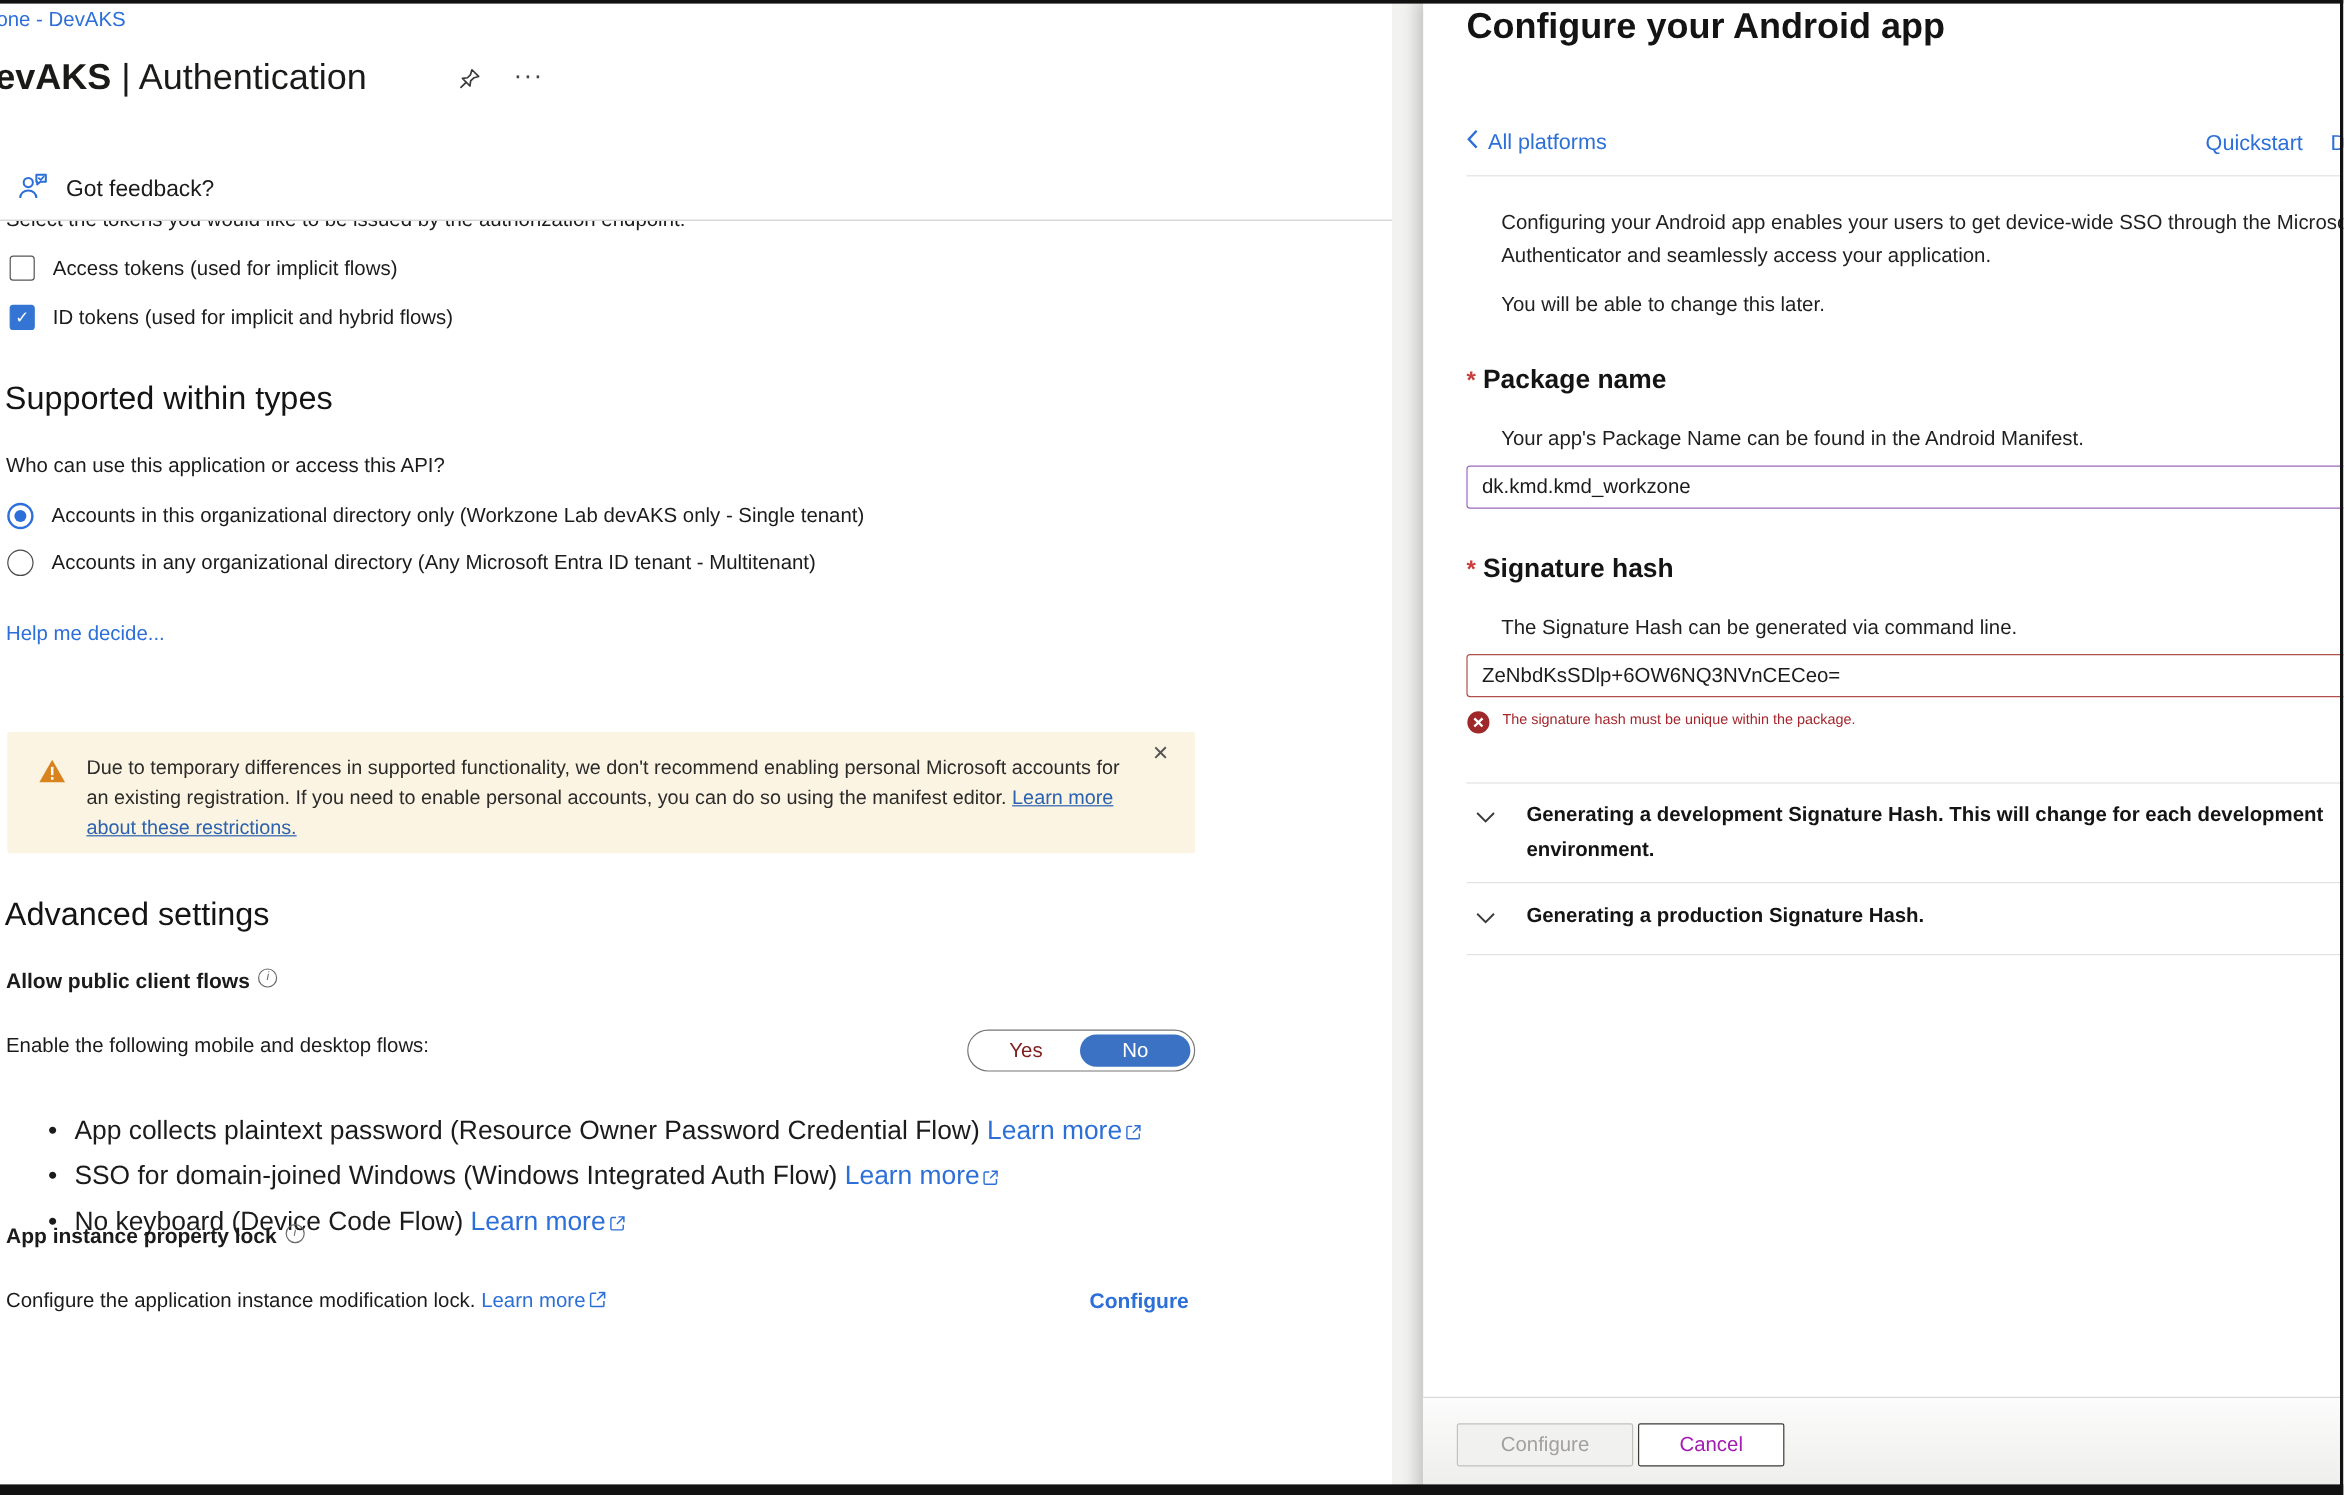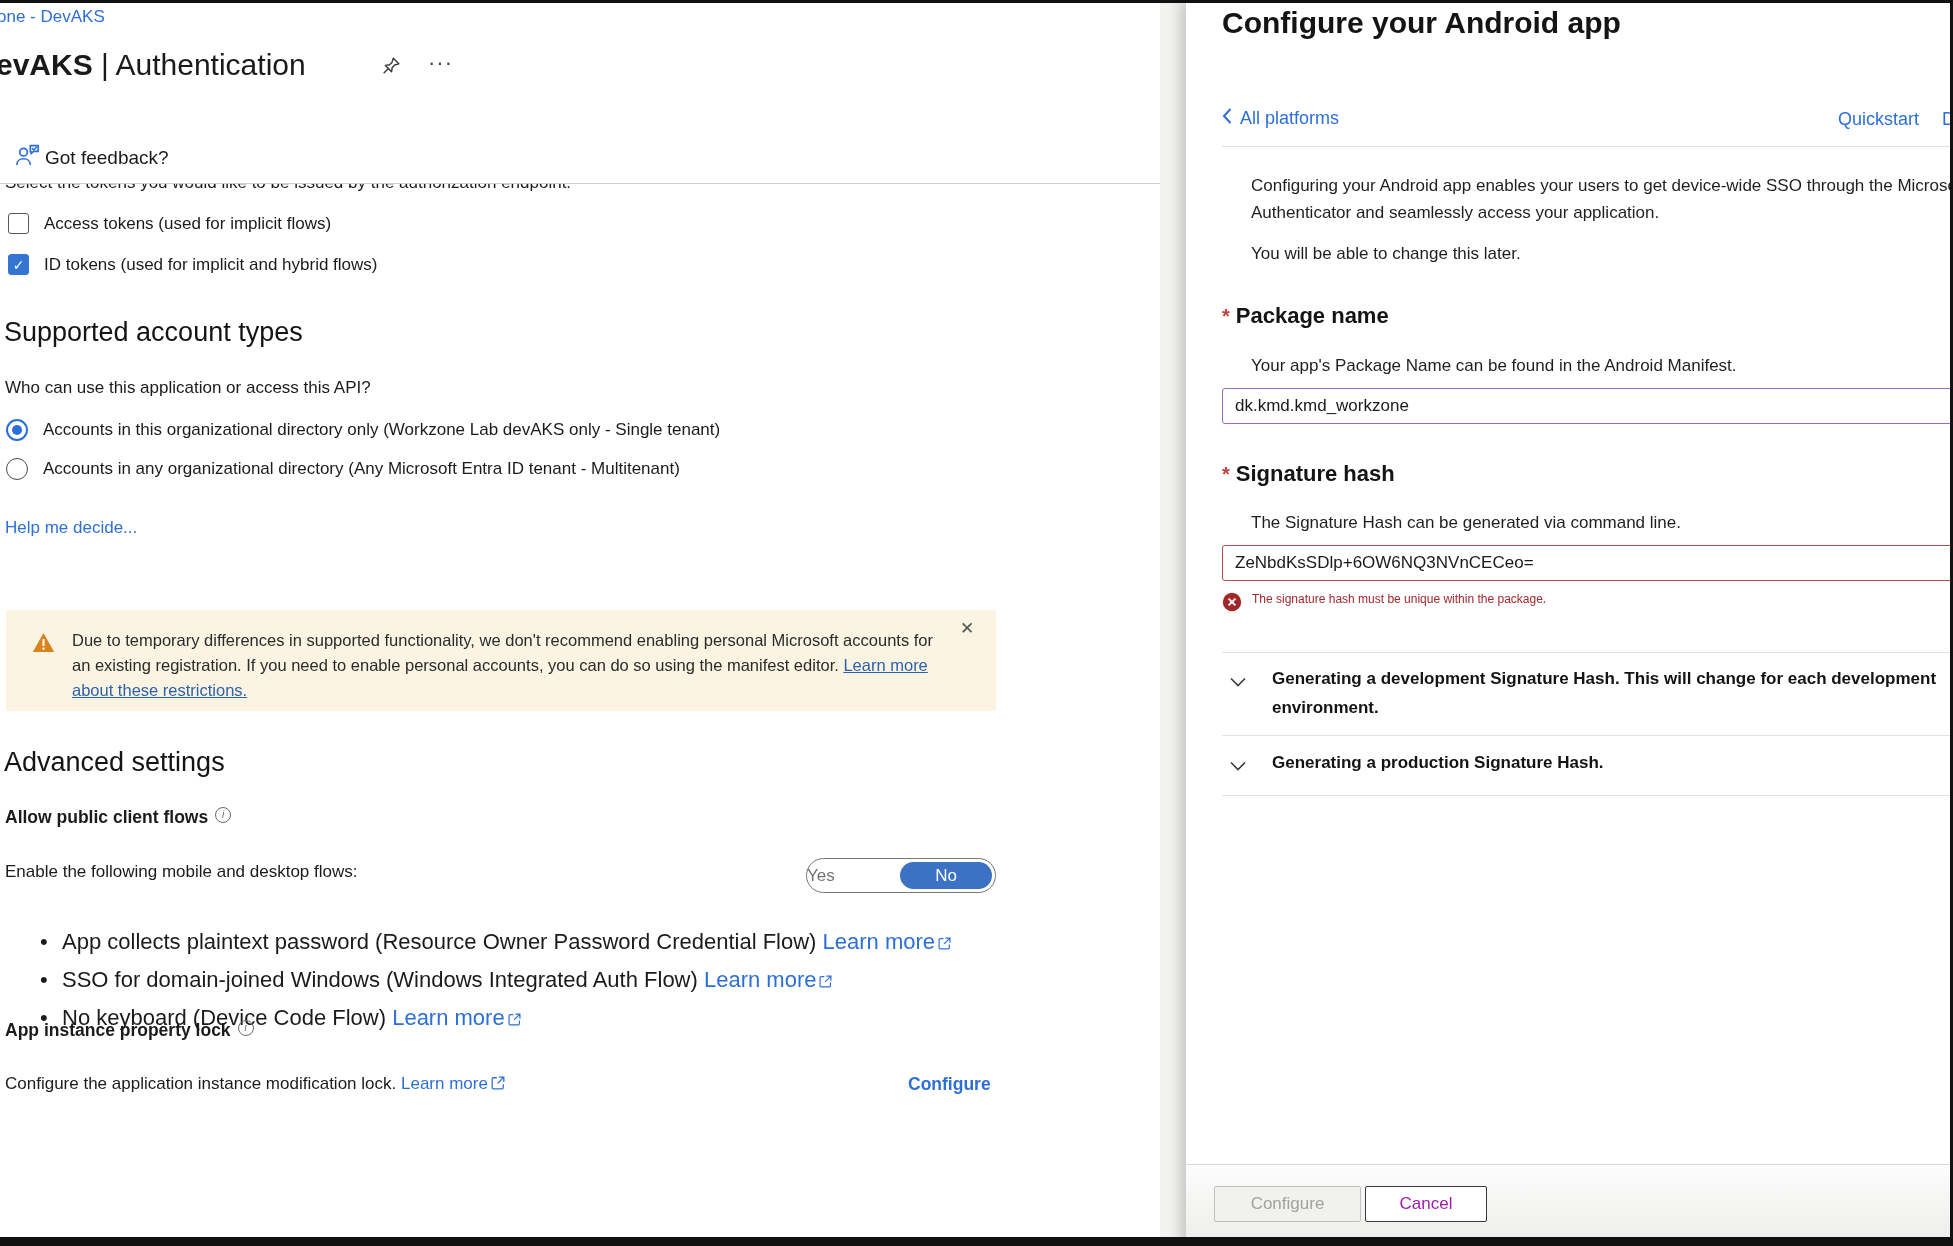--- a/index.html
+++ b/index.html
@@ -10,21 +10,21 @@
 
   
   #left-pane { position:absolute; left:0; top:0; width:1160px; height:1246px; background:#fff; }
   #cmd-header { position:absolute; left:0; top:0; width:1160px; height:184px; background:#fff;
     border-bottom:1px solid #cfcfcf; z-index:5; }
   .crumb { position:absolute; left:-3px; top:7px; font-size:17px; }
   .blade-title { position:absolute; left:-4px; top:48px; font-size:30px; color:#1a1a19; white-space:nowrap; }
   .blade-title .t-bold { font-weight:700; }
   .pin-btn { position:absolute; left:382px; top:56px; }
   .more-btn { position:absolute; left:428px; top:50px; font-size:22px; color:#444; letter-spacing:1px; }
-  .feedback-row { position:absolute; left:14px; top:143px; display:flex; align-items:center; gap:4px; }
+  .feedback-row { position:absolute; left:14px; top:143px; display:flex; align-items:center; gap:14px; }
   .feedback-row .fb-label { font-size:19px; }
 
   .clipped-line { position:absolute; left:5px; top:173px; font-size:17px; z-index:1; }
 
   .cb-row { position:absolute; left:8px; display:flex; align-items:center; gap:15px; }
   .cb { width:21px; height:21px; border:1px solid #565656; border-radius:3px; background:#fff; flex:none; }
   .cb.checked { background:#3475d4; border-color:#3475d4; color:#fff; display:flex;
     align-items:center; justify-content:center; font-size:14px; }
   .cb-label { font-size:17px; }
 
@@ -45,21 +45,21 @@
   #warning-banner .w-link { color:#2b62b0; text-decoration:underline; }
   #warning-banner .w-close { position:absolute; left:954px; top:8px; font-size:17px; color:#555; }
 
   .bold-label { position:absolute; left:5px; font-size:17.5px; font-weight:700; display:flex; align-items:flex-start; gap:7px; }
   .info-icon { width:16px; height:16px; border:1px solid #6a6a6a; border-radius:50%; color:#6a6a6a;
     font-size:10px; line-height:14px; text-align:center; font-style:italic; font-weight:400;
     display:inline-block; margin-top:0; }
 
   #flows-toggle { position:absolute; left:806px; top:858px; width:190px; height:35px;
     border:1px solid #767676; border-radius:18px; background:#fff; display:flex; align-items:center; }
-  #flows-toggle .tg-yes { width:96px; font-size:17px; color:#737373; }
+  #flows-toggle .tg-yes { width:96px; text-align:center; font-size:17px; color:#7f1d1d; }
   #flows-toggle .tg-no { position:absolute; right:3px; top:3px; bottom:3px; width:92px;
     background:#3b72c4; border-radius:15px; color:#fff; display:flex; align-items:center;
     justify-content:center; font-size:17px; }
 
   #flow-bullets { position:absolute; left:40px; top:918px; list-style:none; }
   #flow-bullets li { font-size:22px; line-height:26px;margin-top:11px; }
   #flow-bullets .bullet { display:inline-block; width:22px; color:#1b1b1b; }
   .ext-icon { display:inline-block; vertical-align:-1px; margin-left:3px; color:#2d6fd8; }
 
   #configure-link { position:absolute; left:908px; top:1074px; font-size:17.5px; font-weight:700; }
@@ -145,21 +145,21 @@
       <span class="cb"></span>
       <span class="cb-label">Access tokens (used for implicit flows)</span>
     </div>
     <div class="cb-row" style="top:254px;">
       <span class="cb checked">
           <span>✓</span>
         </span>
       <span class="cb-label">ID tokens (used for implicit and hybrid flows)</span>
     </div>
 
-    <div class="h2" style="top:317px;">Supported account types</div>
+    <div class="h2" style="top:317px;">Supported within types</div>
     <div class="body-text" style="top:378px;">Who can use this application or access this API?</div>
 
     <div class="radio-row" style="top:458px;">
       <span class="radio"></span>
       <span class="radio-label">Accounts in any organizational directory (Any Microsoft Entra ID tenant - Multitenant)</span>
     </div>
     <div class="radio-row" style="top:419px;">
       <span class="radio sel"></span>
       <span class="radio-label">Accounts in this organizational directory only (Workzone Lab devAKS only - Single tenant)</span>
     </div>

